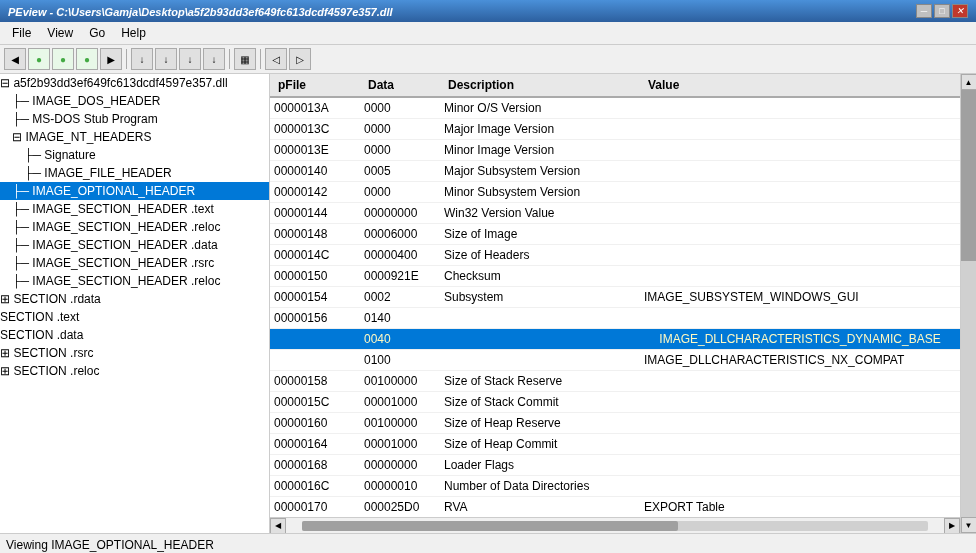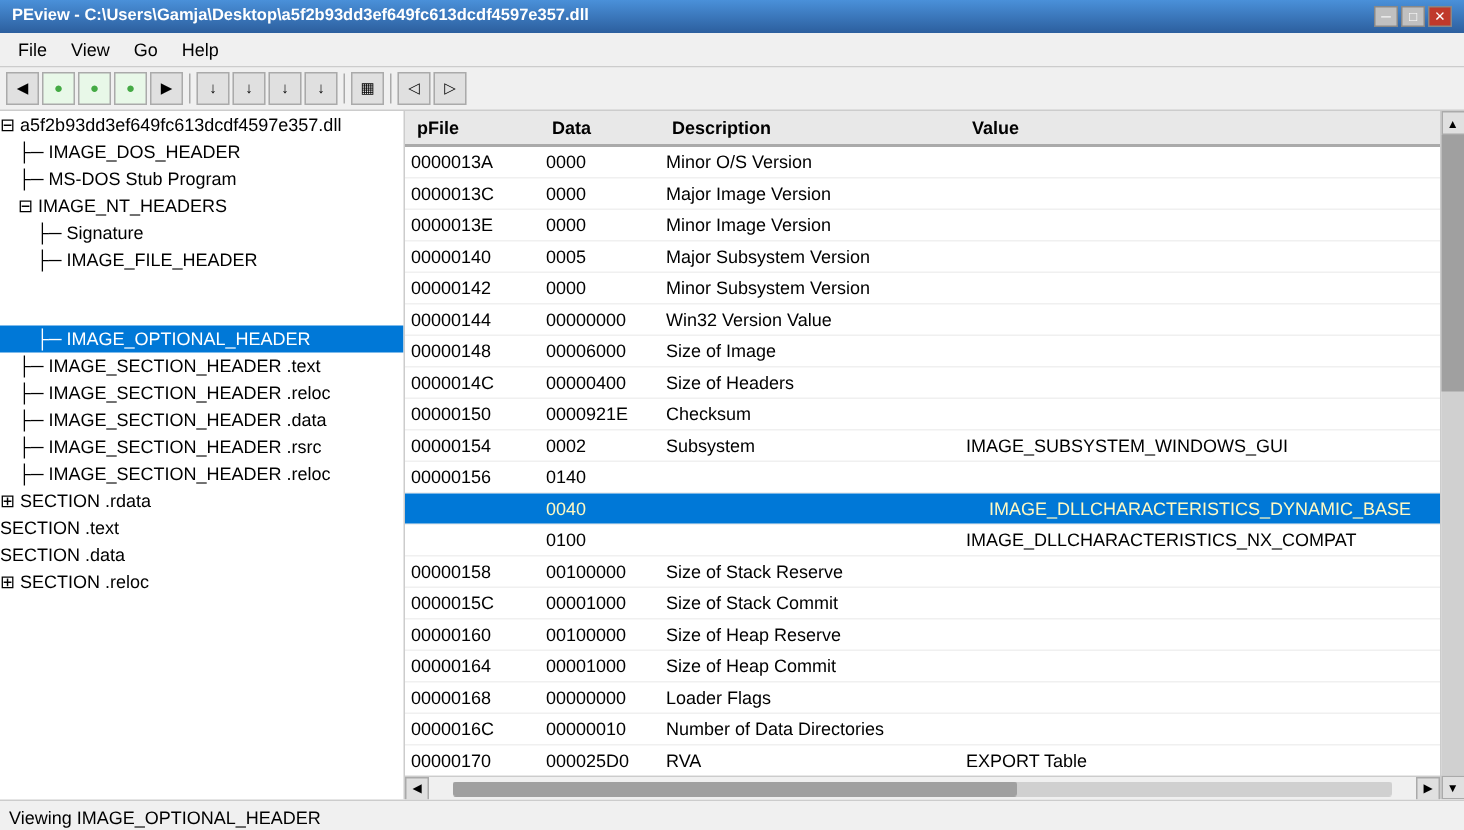--- a/index.html
+++ b/index.html
@@ -3,23 +3,24 @@
   <meta charset="utf-8">
   <style>
     * { margin: 0; padding: 0; box-sizing: border-box; }
     body { font-family: 'Segoe UI', Tahoma, Geneva, Verdana, sans-serif; font-size: 12px; background: #f0f0f0; }
 
     .title-bar {
       background: linear-gradient(to bottom, #4a90d9, #2c5f9e);
       color: white;
       padding: 4px 8px;
       display: flex;
-      align-items: flex-start;
+      align-items: flex-end;
       justify-content: space-between;
       height: 22px;
+      font-style: italic;
     }
     .title-bar-text { font-size: 11px; font-weight: bold; }
     .title-bar-controls { display: flex; gap: 2px; }
     .title-btn {
       width: 16px; height: 14px;
       background: #c0c0c0;
       border: 1px solid #888;
       font-size: 9px;
       cursor: pointer;
       display: flex; align-items: center; justify-content: center;
@@ -208,29 +209,30 @@
 </div>
 
 <div class="main-area">
   <div class="left-panel" id="tree-container">
       <div class="tree-item" style="padding-left: 0px;">⊟ a5f2b93dd3ef649fc613dcdf4597e357.dll</div>
       <div class="tree-item" style="padding-left: 12px;">  ├─ IMAGE_DOS_HEADER</div>
       <div class="tree-item" style="padding-left: 12px;">  ├─ MS-DOS Stub Program</div>
       <div class="tree-item" style="padding-left: 12px;">  ⊟ IMAGE_NT_HEADERS</div>
       <div class="tree-item" style="padding-left: 24px;">      ├─ Signature</div>
       <div class="tree-item" style="padding-left: 24px;">      ├─ IMAGE_FILE_HEADER</div>
-      <div class="tree-item selected" style="padding-left: 24px; margin-top: 35px;">      ├─ IMAGE_OPTIONAL_HEADER</div>
+      <div class="tree-item selected" style="padding-left: 12px;">      ├─ IMAGE_OPTIONAL_HEADER</div>
       <div class="tree-item" style="padding-left: 12px;">  ├─ IMAGE_SECTION_HEADER .text</div>
       <div class="tree-item" style="padding-left: 12px;">  ├─ IMAGE_SECTION_HEADER .reloc</div>
       <div class="tree-item" style="padding-left: 12px;">  ├─ IMAGE_SECTION_HEADER .data</div>
       <div class="tree-item" style="padding-left: 12px;">  ├─ IMAGE_SECTION_HEADER .rsrc</div>
       <div class="tree-item" style="padding-left: 12px;">  ├─ IMAGE_SECTION_HEADER .reloc</div>
       <div class="tree-item" style="padding-left: 0px;">⊞ SECTION .rdata</div>
       <div class="tree-item" style="padding-left: 0px;">  SECTION .text</div>
       <div class="tree-item" style="padding-left: 0px;">  SECTION .data</div>
+      <div class="tree-item" style="padding-left: 0px;">⊞ SECTION .rsrc</div>
       <div class="tree-item" style="padding-left: 0px;">⊞ SECTION .reloc</div>
     </div>
   <div class="right-panel">
     <div class="right-content">
       <div style="flex:1; display:flex; flex-direction:column; overflow:hidden;">
         <div class="table-header">
           <span>pFile</span>
           <span>Data</span>
           <span>Description</span>
           <span>Value</span>

